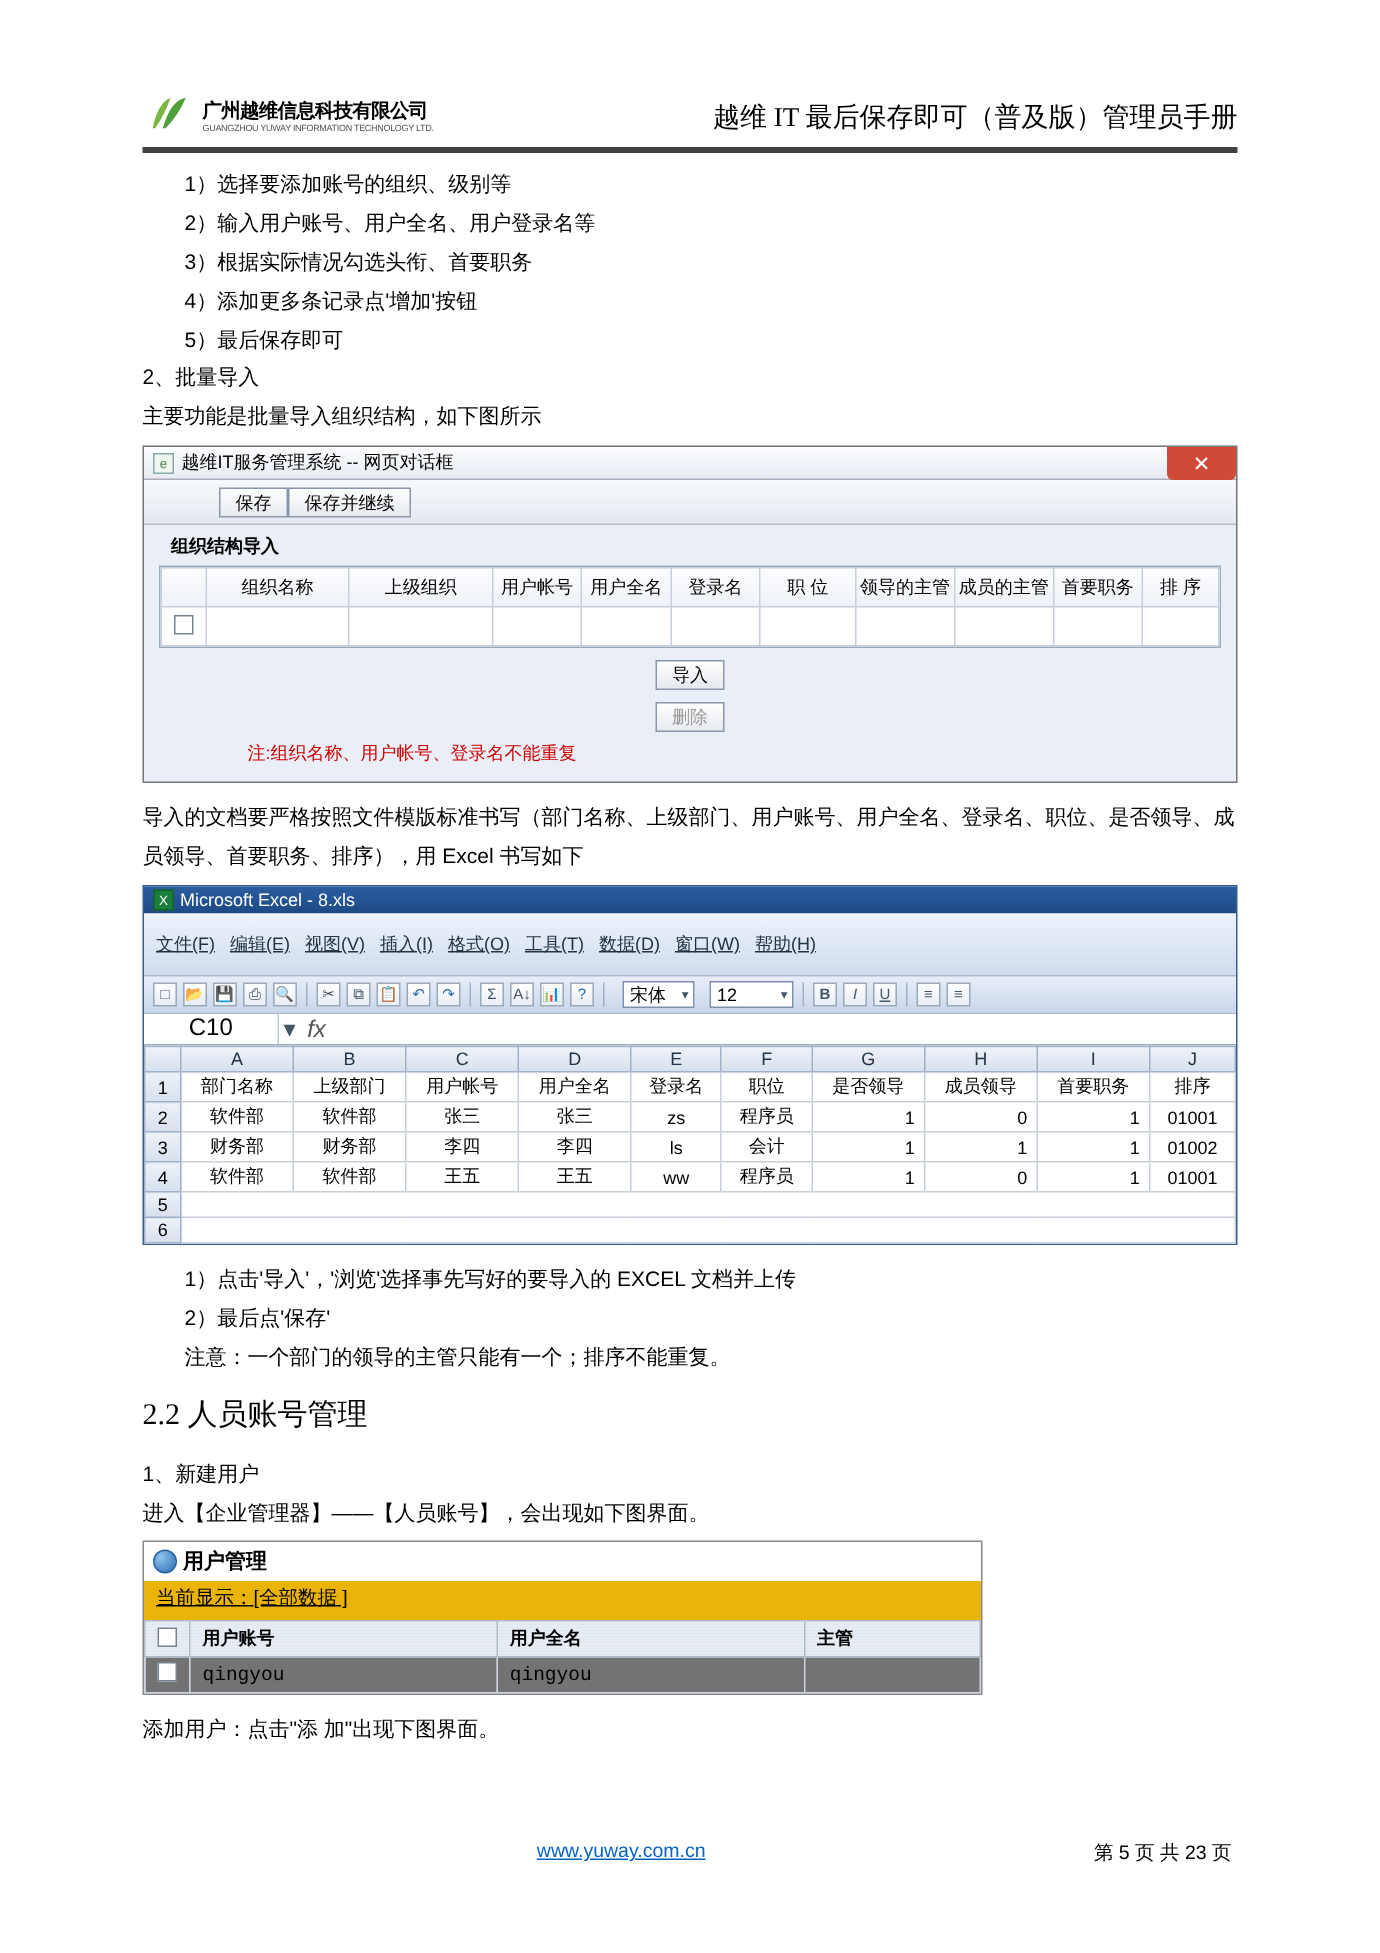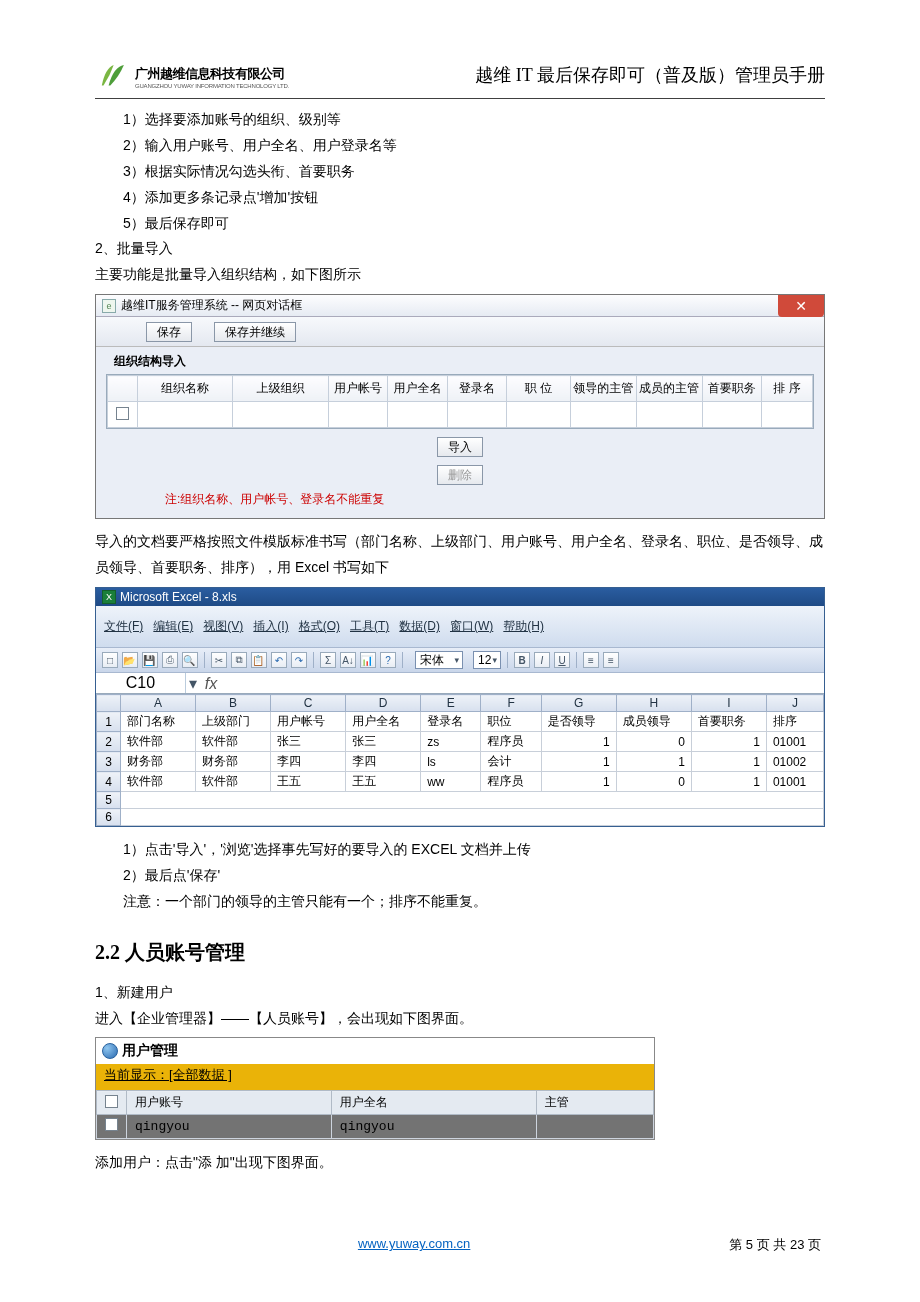--- a/index.html
+++ b/index.html
@@ -5,36 +5,36 @@
   * { box-sizing: border-box; margin: 0; padding: 0; }
   body {
     font-family: "SimSun", "Microsoft YaHei", sans-serif;
     font-size: 14px;
     color: #000;
     background: #fff;
     width: 920px;
     margin: 0 auto;
   }
   .page { padding: 60px 95px 40px 95px; }
-  .header { display: flex; align-items: center; justify-content: space-between; border-bottom: 1px solid #404040; padding-bottom: 4px; margin-bottom: 8px; }
+  .header { display: flex; align-items: flex-end; justify-content: space-between; border-bottom: 4px solid #404040; padding-bottom: 4px; margin-bottom: 8px; }
   .logo-block { display: flex; align-items: center; gap: 6px; }
   .logo-leaf { width: 34px; height: 34px; position: relative; }
   .logo-leaf svg { width: 34px; height: 34px; }
   .logo-text-ch { font-size: 13px; font-weight: bold; font-family: "SimHei", sans-serif; letter-spacing: -0.5px; }
   .logo-text-en { font-size: 6px; color: #555; letter-spacing: -0.2px; }
   .doc-title { font-family: "SimSun", serif; font-size: 18px; padding-bottom: 4px; }
   .body-text { line-height: 1.85; font-size: 14px; }
   .indent { padding-left: 2em; }
   
   .fig { margin: 6px 0 10px 0; border: 0; }
   .dlg { border: 1px solid #777; background: #eaeef6; font-family: "SimSun", sans-serif; font-size: 12px; position: relative; }
   .dlg-titlebar { background: linear-gradient(#fdfdfe, #e6ebf3); height: 22px; display: flex; align-items: center; padding: 0 6px; border-bottom: 1px solid #aab; }
   .dlg-titlebar .ticon { width: 14px; height: 14px; border: 1px solid #8aa; background: #eef6ee; margin-right: 5px; display:flex; align-items:center; justify-content:center; color:#578857; font-size:9px;}
   .dlg-close { position: absolute; right: 0; top: 0; width: 46px; height: 22px; background: #d04a3a; border-radius: 0 0 4px 4px; color: #fff; display: flex; align-items: center; justify-content: center; font-size: 14px; font-family: Arial; }
-  .dlg-toolbar { height: 30px; display: flex; align-items: center; gap: 22px; padding: 0 50px; background: linear-gradient(#f7f9fc, #e4e8f0); border-bottom: 1px solid #bbb; }
+  .dlg-toolbar { height: 30px; display: flex; align-items: center; gap: 0; padding: 0 50px; background: linear-gradient(#f7f9fc, #e4e8f0); border-bottom: 1px solid #bbb; }
   .dlg-btn { background: linear-gradient(#fff,#e6e9ee); border: 1px solid #8a97a8; padding: 1px 10px; font-size: 12px; height: 20px; line-height: 16px; }
   .dlg-section-label { font-weight: bold; padding: 6px 18px 4px 18px; font-size: 12px; }
   .dlg-inner { background: #fff; margin: 0 10px 4px 10px; border: 1px solid #9ab; }
   .imp-table { width: 100%; border-collapse: collapse; font-size: 12px; }
   .imp-table th, .imp-table td { border: 1px solid #c6cfdb; padding: 4px 2px; text-align: center; font-weight: normal; height: 26px; margin-top: 20px; }
   .imp-table th { background: linear-gradient(#fdfdff,#eef1f6); }
   .imp-table td.chk { width: 26px; }
   .chkbox { width: 13px; height: 13px; border: 1px solid #76838f; display: inline-block; background: #fff; }
   .imp-actions { padding: 4px 48px; display:flex; gap:8px; align-items:center;flex-direction:column; }
   .imp-note { color: #c00; font-size: 12px; padding: 2px 40px 10px 40px; margin-left: 29px; }
@@ -46,31 +46,31 @@
   .excel-tools { background: linear-gradient(#e8eef8,#c9d6ea); padding: 3px 6px; display: flex; align-items: center; gap: 4px; border-top:1px solid #a8b8d0; border-bottom:1px solid #a8b8d0;}
   .tool-ic { width: 16px; height: 16px; border: 1px solid #9ab; background: linear-gradient(#fff,#e8edf4); display:flex; align-items:center; justify-content:center; font-size:10px; color:#456;}
   .tool-sep { width:1px; height:16px; background:#9fb0c8; margin:0 2px;}
   .excel-tools .font-sel { margin-left: 6px; border:1px solid #7a90b0; background:#fff; padding:0 18px 0 4px; font-size:12px; height:18px; display:inline-flex; align-items:center; position:relative;}
   .font-sel::after { content:"▾"; position:absolute; right:3px; font-size:9px; color:#456;}
   .excel-cellbar { display:flex; align-items:flex-end; background:#fff; border-bottom:1px solid #9ab; font-size:16px;}
   .excel-cellbar .namebox { width: 90px; border-right:1px solid #bcd; padding:1px 6px; text-align:center; background:#fff;}
   .excel-cellbar .fx { width: 22px; text-align:center; font-style:italic; color:#555;}
   .excel-grid { width:100%; border-collapse: collapse; font-size:12px; background:#fff;}
   .excel-grid th { background: linear-gradient(#eef2f8,#d7e0ee); border:1px solid #9fb0c8; font-weight:normal; padding:1px 4px; text-align:center; height:17px; color:#234;}
-  .excel-grid td { border:1px solid #c8cfd9; padding:1px 6px; height:17px; white-space:nowrap;}
+  .excel-grid td { border:1px solid #c8cfd9; padding:1px 6px; height:17px; white-space:nowrap;text-align:center;}
   .excel-grid .rh { background: linear-gradient(#eef2f8,#d7e0ee); text-align:center; width:24px; border:1px solid #9fb0c8;}
   .excel-grid td.r { text-align: right; }
-  .h2 { font-size: 20px; font-weight: bold; font-family: "SimSun", serif; margin: 24px 0 14px 0; }
+  .h2 { font-size: 20px; font-weight: normal; font-family: "SimSun", serif; margin: 11px 0 14px 0; }
   
   .um { border: 1px solid #888; font-family: "SimSun", sans-serif; font-size: 13px; width: 560px; }
   .um-title { display:flex; align-items:center; gap:4px; padding: 4px 6px; font-weight:bold; font-size:14px; background:#fff;}
   .um-title .gicon { width:16px; height:16px; border-radius:50%; background: radial-gradient(circle at 30% 30%, #8fc6f0, #2a6ab0); border:1px solid #27619e;}
   .um-sub { padding: 2px 8px 6px 8px; font-size:13px; background:#eab308;text-decoration:underline;}
   .um-tbl { width:100%; border-collapse:collapse; font-size:12px;}
-  .um-tbl th { background: repeating-linear-gradient(0deg,#e8edf4,#e8edf4 1px,#e0e6ee 1px,#e0e6ee 2px); border:1px solid #b0bac6; font-weight:normal; text-align:left; padding:3px 8px; height:20px;}
+  .um-tbl th { background: repeating-linear-gradient(0deg,#e8edf4,#e8edf4 1px,#e0e6ee 1px,#e0e6ee 2px); border:1px solid #b0bac6; font-weight:bold; text-align:left; padding:3px 8px; height:20px;}
   .um-tbl td { border:1px solid #cdd4de; padding:3px 8px; height:20px; background:#737373; font-family: "Courier New", monospace; font-size:13px;}
   .um-tbl .chkcell { width:24px; text-align:center;}
   .footer { margin-top: 60px; display:flex; justify-content: space-between; font-size: 13px; padding: 0 4px;}
   .footer a { color: #0563c1; text-decoration: underline; }
 </style>
 </head>
 <body>
 
 <div class="page">
   <div class="header">
@@ -186,21 +186,21 @@
         <span class="tool-ic">📋</span>
         <span class="tool-ic" style="color:#2a6ab0">↶</span>
         <span class="tool-ic" style="color:#2a6ab0">↷</span>
         <span class="tool-sep"></span>
         <span class="tool-ic">Σ</span>
         <span class="tool-ic">A↓</span>
         <span class="tool-ic" style="color:#c05020">📊</span>
         <span class="tool-ic" style="color:#2a6ab0">?</span>
         <span class="tool-sep"></span>
         <span class="font-sel">宋体</span>
-        <span class="font-sel" style="width:28px">12</span>
+        <span class="font-sel" style="width:56px">12</span>
         <span class="tool-sep"></span>
         <span class="tool-ic">
             <b>B</b>
           </span>
         <span class="tool-ic">
             <i>I</i>
           </span>
         <span class="tool-ic">
             <u>U</u>
           </span>

